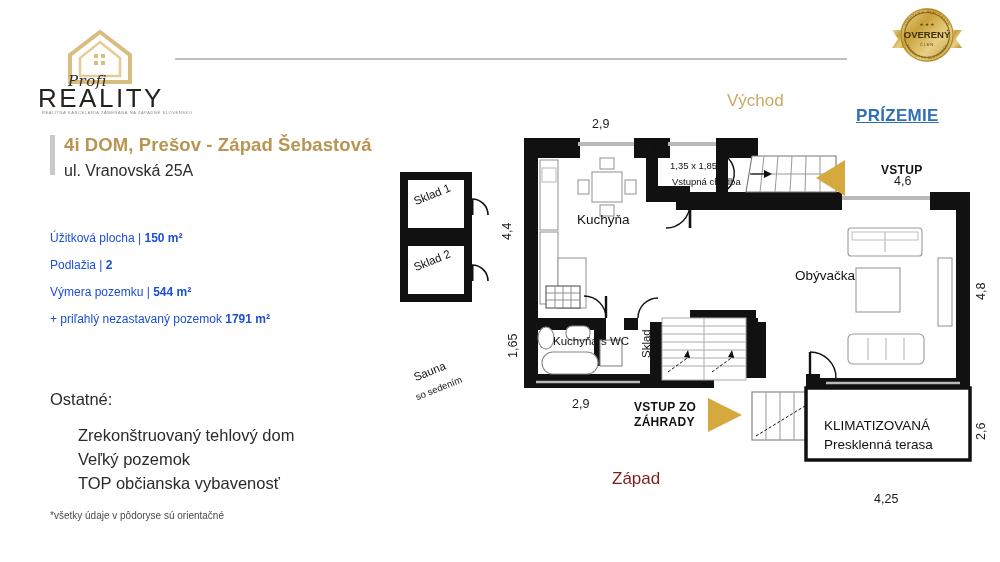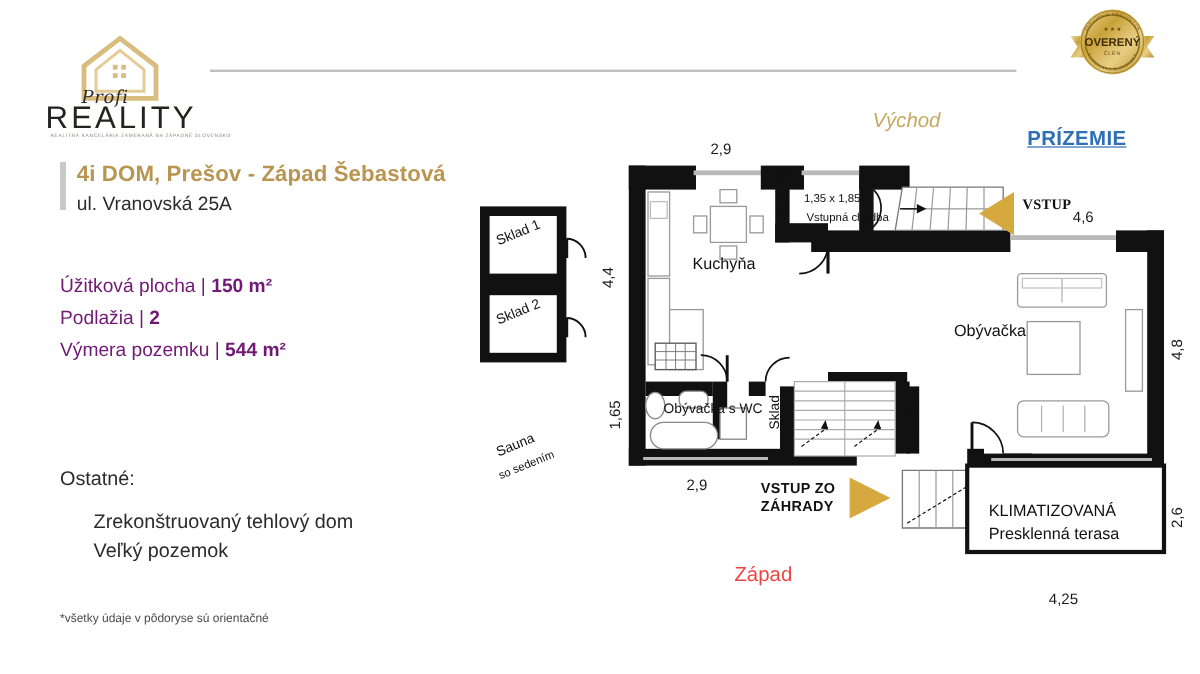--- a/index.html
+++ b/index.html
@@ -53,21 +53,21 @@
     letter-spacing: .1px; white-space: nowrap;
   }
   #title-sub {
     left: 64px; top: 162px;
     font-size: 16px; color: #2b2b2b; white-space: nowrap;
   }
 
   
   #specs { left: 50px; top: 225px; width: 360px; }
   .spec-line {
-    font-size: 16px; color: #701a75;
+    font-size: 12px; color: #1d4ed8;
     line-height: 27px; white-space: nowrap;
   }
   .spec-line b { font-weight: bold; }
 
   #other-head {
     left: 50px; top: 390px;
     font-size: 16.5px; color: #2b2b2b;
   }
   #other-list { left: 50px; top: 423px; }
   .other-line {
@@ -79,25 +79,25 @@
     left: 50px; top: 510px;
     font-size: 10px; color: #4a4a4a; white-space: nowrap;
   }
 
   
   #badge { left: 890px; top: 4px; width: 74px; height: 62px; }
 
   
   #label-vychod {
     left: 727px; top: 91px;
-    font-size: 17px; color: #c9a961; font-weight: normal; font-style: italic;
+    font-size: 17px; color: #c9a961; font-weight: normal;
   }
   #label-zapad {
     left: 612px; top: 469px;
-    font-size: 17px; color: #ef4444;
+    font-size: 17px; color: #7f1d1d;
   }
   #label-prizemie {
     left: 856px; top: 106px;
     font-size: 17px; font-weight: bold; color: #2f6fb5;
     text-decoration: underline; letter-spacing: .3px;
   }
 
   
   #plan { left: 0; top: 0; width: 1000px; height: 562px; }
 
@@ -184,26 +184,30 @@
 <div id="specs" class="abs">
   <div class="spec-line">
     <span>Úžitková plocha | </span><b>150 m²</b>
   </div>
   <div class="spec-line">
     <span>Podlažia | </span><b>2</b>
   </div>
   <div class="spec-line">
     <span>Výmera pozemku | </span><b>544 m²</b>
   </div>
+  <div class="spec-line">
+    <span>+ priľahlý nezastavaný pozemok </span><b>1791 m²</b>
+  </div>
 </div>
 
 <div id="other-head" class="abs">Ostatné:</div>
 <div id="other-list" class="abs">
   <div class="other-line">Zrekonštruovaný tehlový dom</div>
   <div class="other-line">Veľký pozemok</div>
+  <div class="other-line">TOP občianska vybavenosť</div>
 </div>
 <div id="footnote" class="abs">*všetky údaje v pôdoryse sú orientačné</div>
 
 <div id="label-vychod" class="abs">Východ</div>
 <div id="label-zapad" class="abs">Západ</div>
 <div id="label-prizemie" class="abs">PRÍZEMIE</div>
 
 <div id="plan" class="abs">
 <svg width="1000" height="562" viewBox="0 0 1000 562">
 
@@ -373,21 +377,21 @@
   </g>
 
   <polygon points="845,160 845,196 816,178" fill="#d6a93f"></polygon>
   <polygon points="708,398 708,432 742,415" fill="#d6a93f"></polygon>
 
 </svg>
 
 
 <div class="plan-txt rm-lg" style="left:577px; top:212px;">Kuchyňa</div>
 <div class="plan-txt rm-lg" style="left:795px; top:268px;">Obývačka</div>
-<div class="plan-txt rm-md" style="left:553px; top:335px;">Obývačka s WC</div>
+<div class="plan-txt rm-md" style="left:553px; top:335px;">Kuchyňa s WC</div>
 <div class="plan-txt rm-sm" style="left:672px; top:176px; line-height:12px;">
   <span>Vstupná chodba</span>
 </div>
 <div class="plan-txt rm-sm" style="left:670px; top:160px;">1,35 x 1,85</div>
 <div class="plan-txt rm-sm rot90" style="left:648px; top:185px;">Vst. skriňa</div>
 <div class="plan-txt rm-md rot90" style="left:640px; top:358px;">Sklad</div>
 <div class="plan-txt rm-md rot90" style="left:756px; top:356px;">Krb</div>
 
 <div class="plan-txt rm-md rot-dg" style="left:412px; top:196px;">Sklad 1</div>
 <div class="plan-txt rm-md rot-dg" style="left:412px; top:262px;">Sklad 2</div>
@@ -398,21 +402,21 @@
 <div class="plan-txt dim" style="left:592px; top:117px;">2,9</div>
 <div class="plan-txt dim" style="left:894px; top:174px;">4,6</div>
 <div class="plan-txt dim rot90" style="left:974px; top:300px;">4,8</div>
 <div class="plan-txt dim rot90" style="left:500px; top:240px;">4,4</div>
 <div class="plan-txt dim rot90" style="left:506px; top:358px;">1,65</div>
 <div class="plan-txt dim" style="left:572px; top:397px;">2,9</div>
 <div class="plan-txt dim" style="left:874px; top:492px;text-align:right;">4,25</div>
 <div class="plan-txt dim rot90" style="left:974px; top:440px;">2,6</div>
 
 
-<div class="vstup-label" style="left:852px; top:163px;font-family:Liberation Serif, serif;">VSTUP</div>
+<div class="vstup-label" style="left:881px; top:163px;">VSTUP</div>
 <div class="vstup-label" style="left:634px; top:400px;">
   <span>VSTUP ZO</span><br>
   <span>ZÁHRADY</span>
 </div>
 
 
 <div id="terrace-txt" class="abs">
   <div>KLIMATIZOVANÁ</div>
   <div>Presklenná terasa</div>
 </div>

